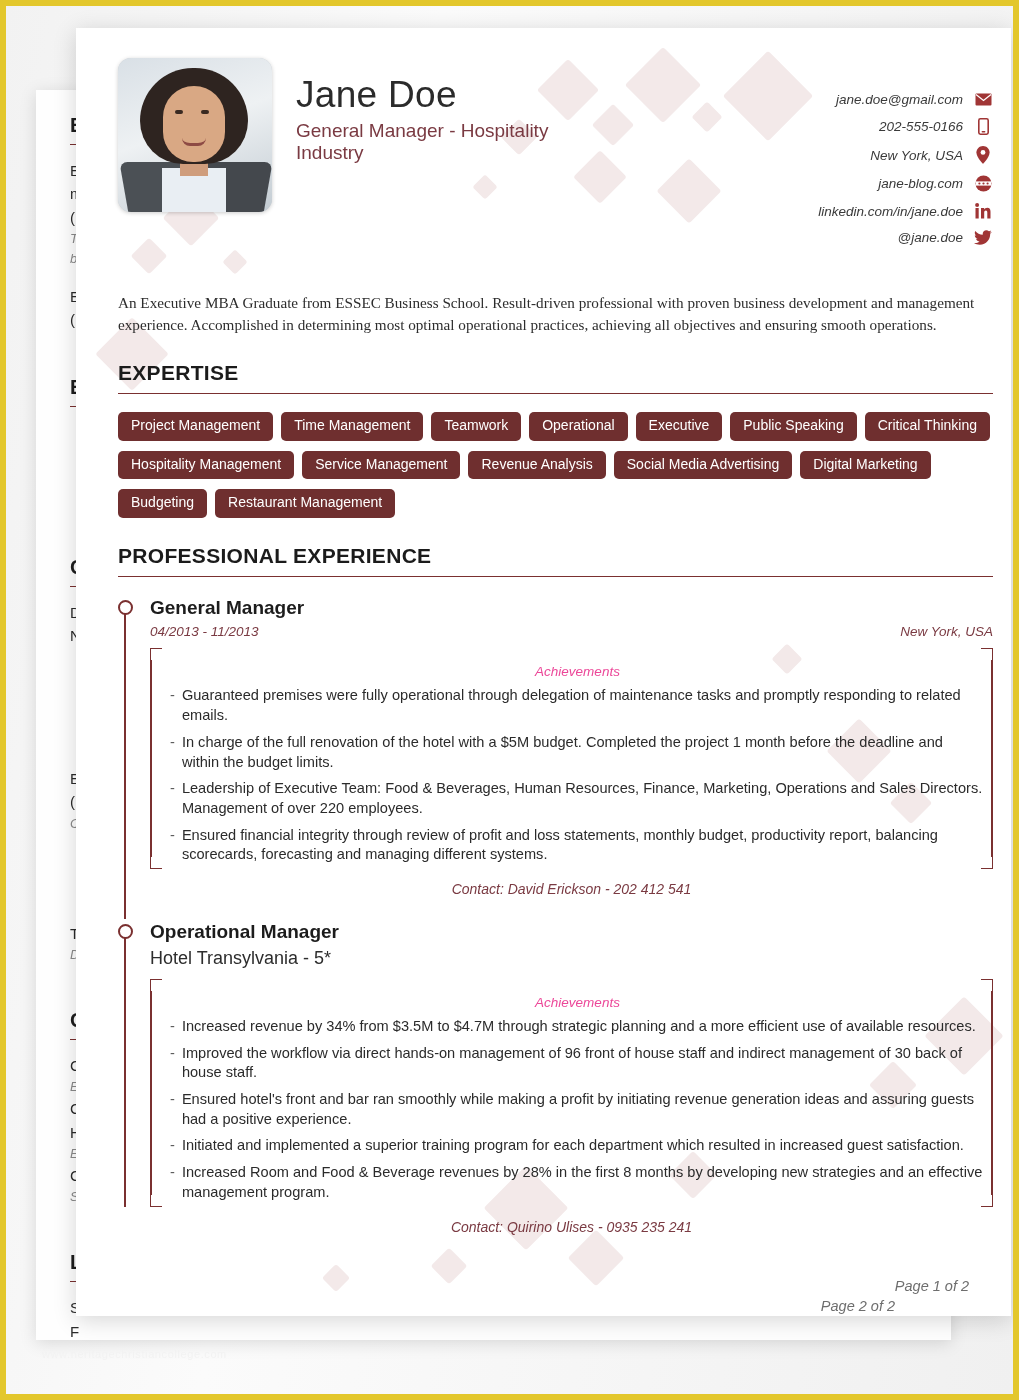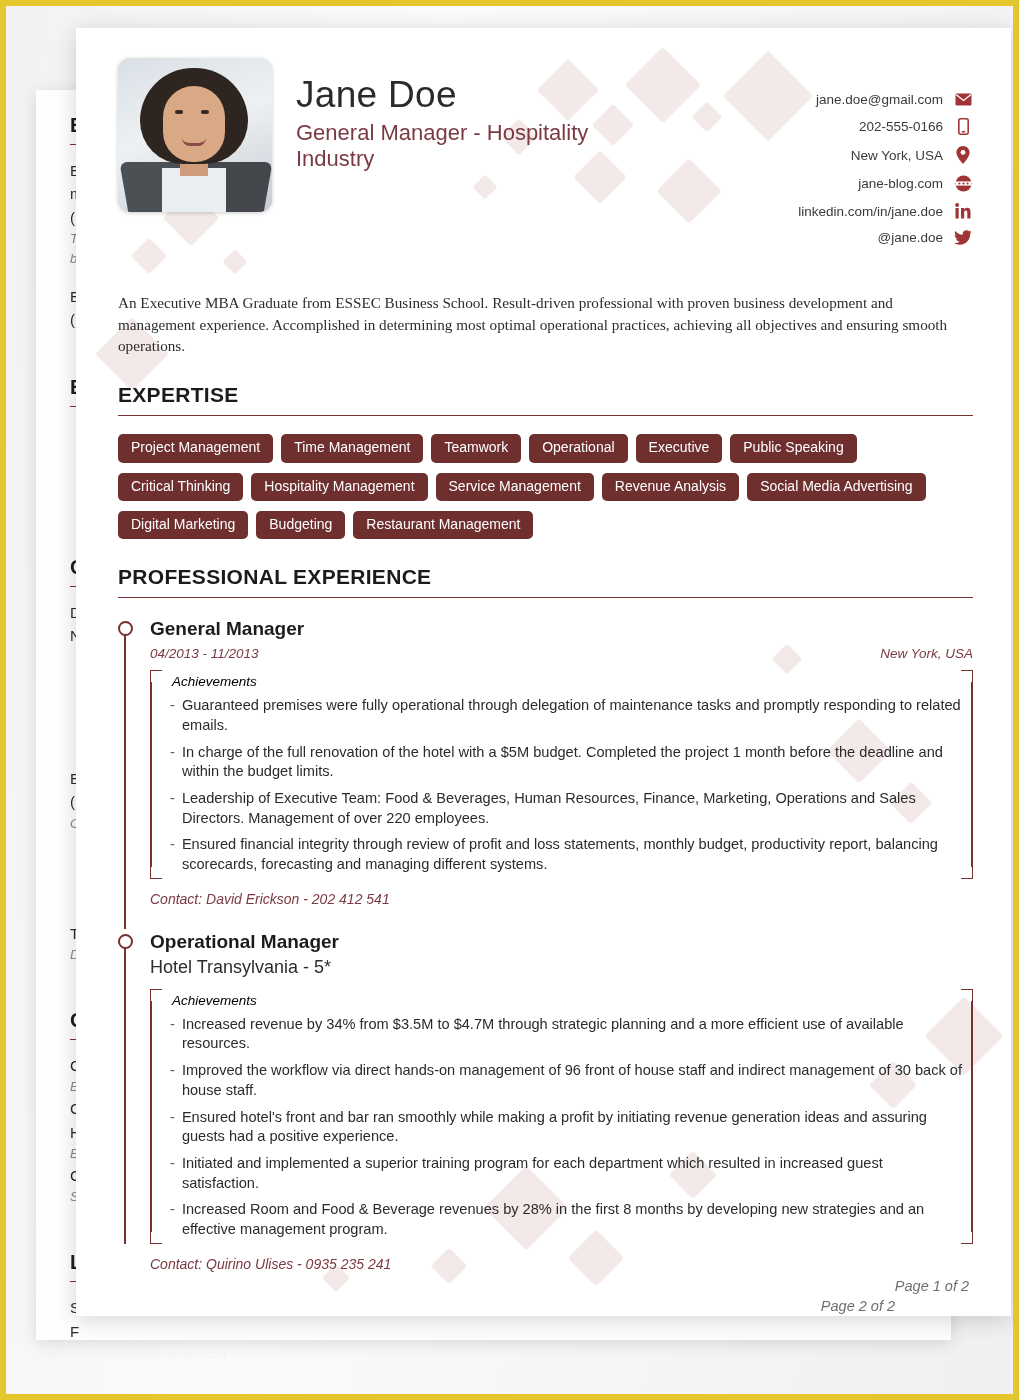--- a/index.html
+++ b/index.html
@@ -98,21 +98,21 @@
   .dia {
     position: absolute;
     background: #f3e9e9;
     transform: rotate(45deg);
     border-radius: 3px;
   }
 
   .page-inner {
     position: relative;
     z-index: 2;
-    padding: 30px 38px 0 42px;
+    padding: 30px 18px 0 42px;
   }
 
   
   .header { display: flex; align-items: flex-start; }
 
   .photo {
     width: 154px; height: 154px;
     border-radius: 13px;
     flex: 0 0 auto;
     overflow: hidden;
@@ -143,37 +143,38 @@
   .name {
     font-family: "Liberation Sans", sans-serif;
     font-size: 37px;
     font-weight: normal;
     color: #2b2b2b;
     line-height: 1.05;
     letter-spacing: .3px;
   }
   .role {
     font-family: "Liberation Sans", sans-serif;
-    font-size: 22px;
+    font-size: 19px;
     color: #7a3a42;
     line-height: 1.18;
     margin-top: 5px;
     max-width: 295px;
   }
 
   .contact { margin-left: auto; padding-top: 34px; }
   .c-row {
     display: flex; align-items: center; justify-content: flex-end;
     margin-bottom: 11px;
   }
   .c-text {
     font-family: "Liberation Sans", sans-serif;
     font-size: 13.5px;
     color: #3a3a3a;
     text-align: right;
+    font-style: italic;
   }
   .c-ico {
     width: 20px; margin-left: 10px;
     display: flex; justify-content: center; align-items: center;
     color: #a03535;
   }
   .c-ico svg { display: block; }
 
   
   .summary {
@@ -268,39 +269,41 @@
   .br.tr { right: 0; top: 0;     border-right-width: 1.6px; border-top-width: 1.6px; }
   .br.bl { left: 0;  bottom: 0;  border-left-width: 1.6px; border-bottom-width: 1.6px; }
   .br.brr{ right: 0; bottom: 0;  border-right-width: 1.6px; border-bottom-width: 1.6px; }
   .br-sideL { position: absolute; left: 0; top: 12px; bottom: 12px; width: 1.6px; background: #7a3030; }
   .br-sideR { position: absolute; right: 0; top: 12px; bottom: 12px; width: 1.6px; background: #7a3030; }
 
   .ach-label {
     font-family: "Liberation Sans", sans-serif;
     font-style: italic;
     font-size: 13.5px;
-    color: #000000;
-    margin: 0 0 4px 8px;
+    color: #ec4899;
+    margin: 12px 0 4px 8px;
+    text-align: center;
   }
   .ach-item {
     display: flex;
     font-family: "Liberation Sans", sans-serif;
     font-size: 14.6px;
     color: #2b2b2b;
     line-height: 1.35;
     margin: 7px 0 0 6px;
   }
   .ach-dash { color: #5d5d5d; margin-right: 7px; flex: 0 0 auto; }
 
   .job-contact {
     font-family: "Liberation Sans", sans-serif;
     font-style: italic;
     font-size: 14px;
     color: #7a3a42;
     margin-top: 12px;
+    text-align: center;
   }
 
   
   .page-footer {
     position: absolute;
     right: 42px;
     bottom: 22px;
     font-family: "Liberation Sans", sans-serif;
     font-style: italic;
     font-size: 14.5px;

